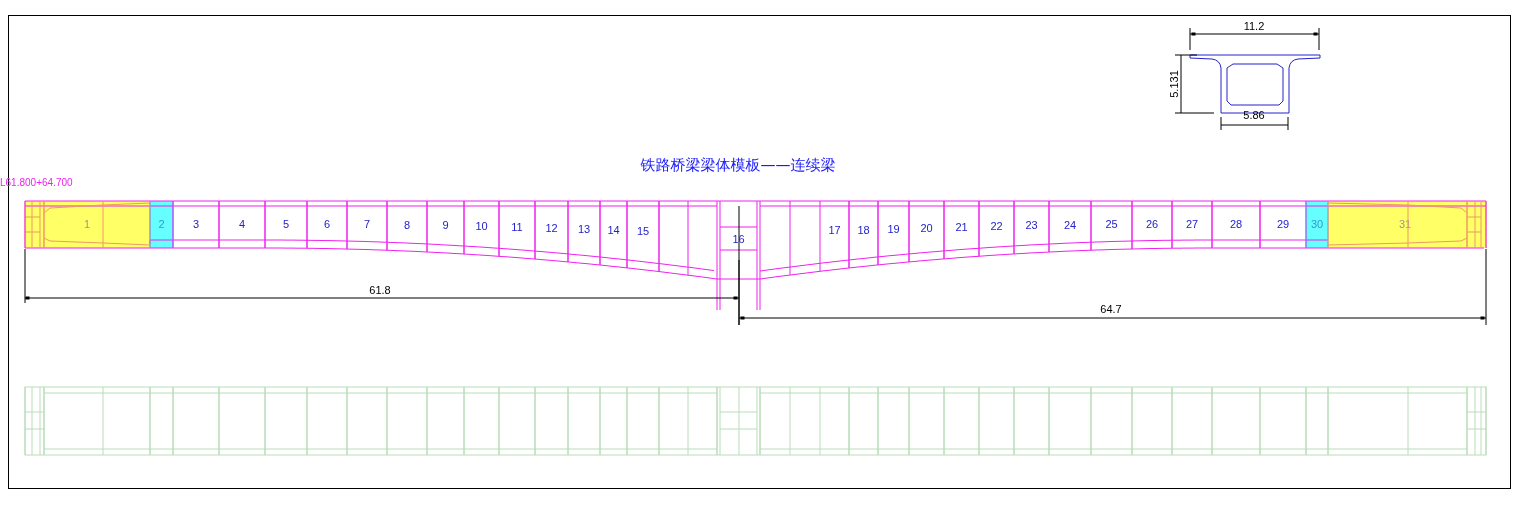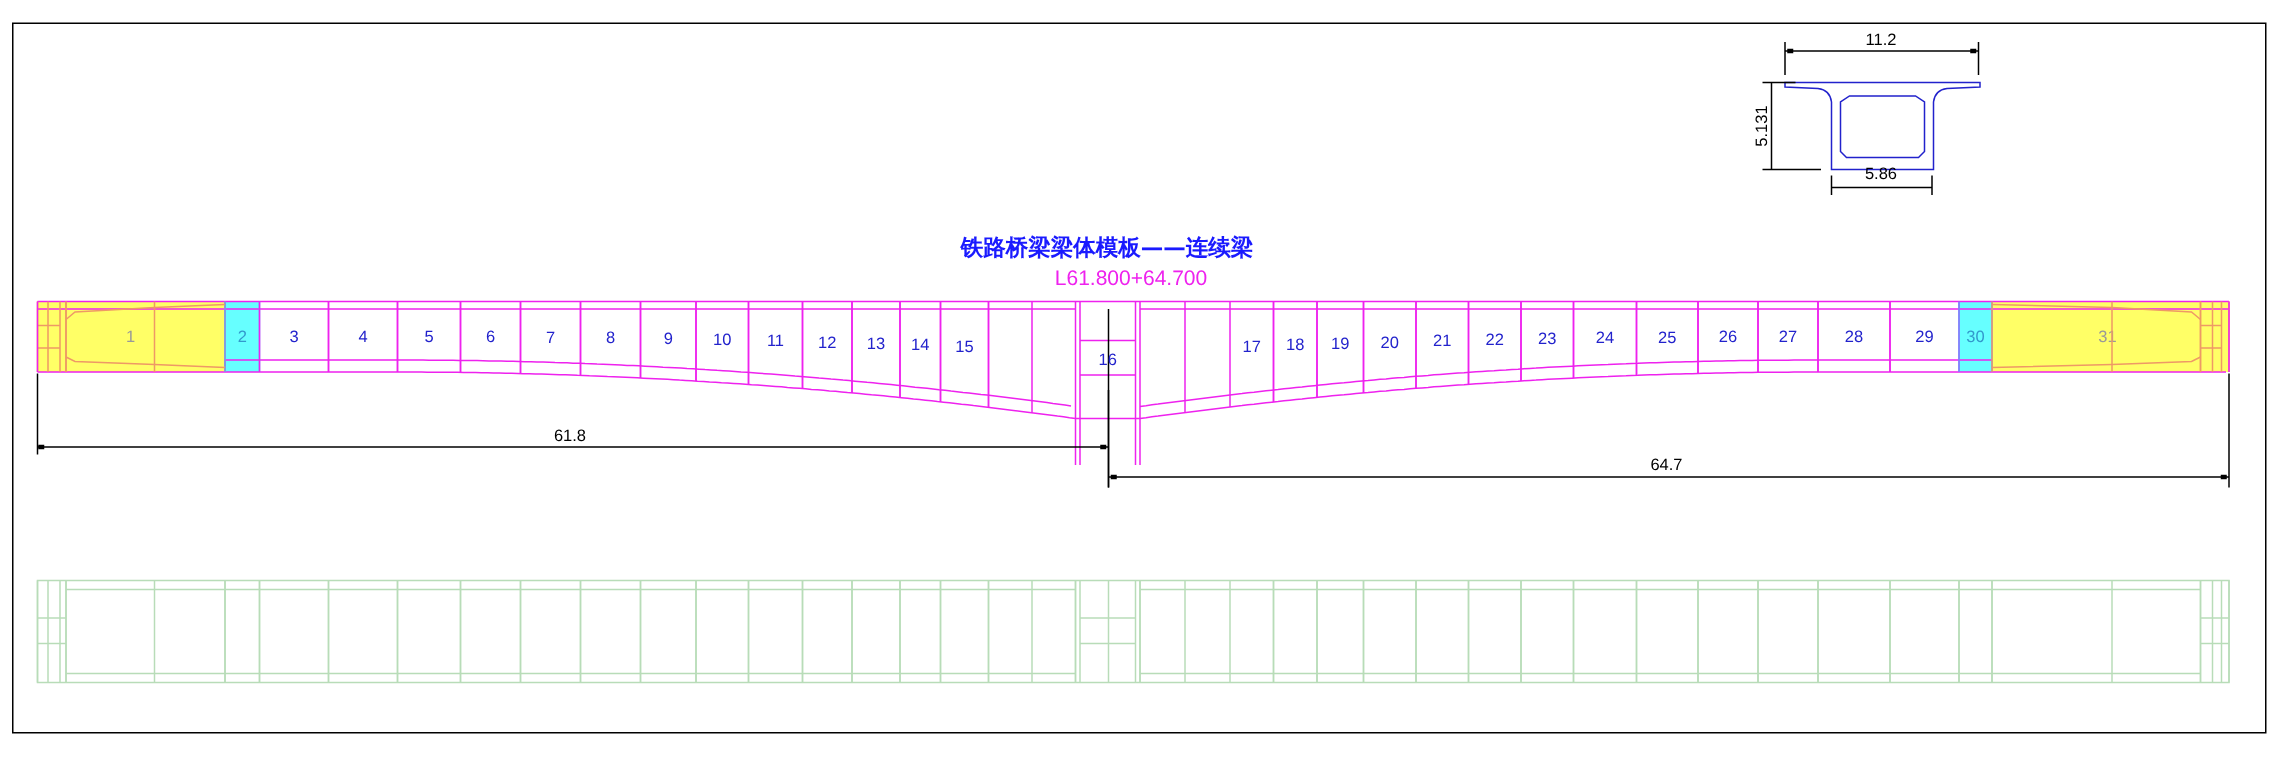--- a/index.html
+++ b/index.html
@@ -1,19 +1,19 @@
 <!DOCTYPE html>
 <html><head>
 <meta charset="utf-8">
 <style>
   html, body { margin:0; padding:0; background:#ffffff; }
   body { width:1520px; height:506px; position:relative; overflow:hidden; font-family:"Liberation Sans", sans-serif; }
   #canvas { position:absolute; left:0; top:0; }
   .title { position:absolute; left:0; width:1476px; text-align:center; color:#1a1aff; font-size:15px; font-family:"DejaVu Sans", sans-serif; }
-  .subtitle { position:absolute; left:0; width:1508px; text-align:center; color:#ee22ee; font-size:14px; font-family:"Liberation Sans", sans-serif; }
+  .subtitle { position:absolute; left:0; width:1508px; color:#ee22ee; font-size:10px; font-family:"Liberation Sans", sans-serif; }
   svg text { font-family:"Liberation Sans", sans-serif; }
 </style>
 </head>
 <body>
 
 <svg id="canvas" width="1520" height="506" viewBox="0 0 1520 506">
 
   <rect x="8.5" y="15.5" width="1502" height="473" fill="none" stroke="#000" stroke-width="1"></rect>
 
   <g fill="none" stroke="#2222cc" stroke-width="1">
@@ -280,14 +280,14 @@
       <line x1="1486" y1="387" x2="1486" y2="455" stroke="#b8dcb8"></line>
       <line x1="25" y1="412" x2="44" y2="412" stroke="#b8dcb8"></line>
       <line x1="25" y1="429" x2="44" y2="429" stroke="#b8dcb8"></line>
       <line x1="720" y1="412" x2="757" y2="412" stroke="#b8dcb8"></line>
       <line x1="720" y1="429" x2="757" y2="429" stroke="#b8dcb8"></line>
       <line x1="1467" y1="412" x2="1486" y2="412" stroke="#b8dcb8"></line>
       <line x1="1467" y1="429" x2="1486" y2="429" stroke="#b8dcb8"></line>
     </g>
 </svg>
 
-<div class="title" style="top:156px;font-weight:bold;">铁路桥梁梁体模板——连续梁</div>
+<div class="title" style="top:156px;">铁路桥梁梁体模板——连续梁</div>
 <div class="subtitle" style="top:177px;">L61.800+64.700</div>
 
 </body></html>

